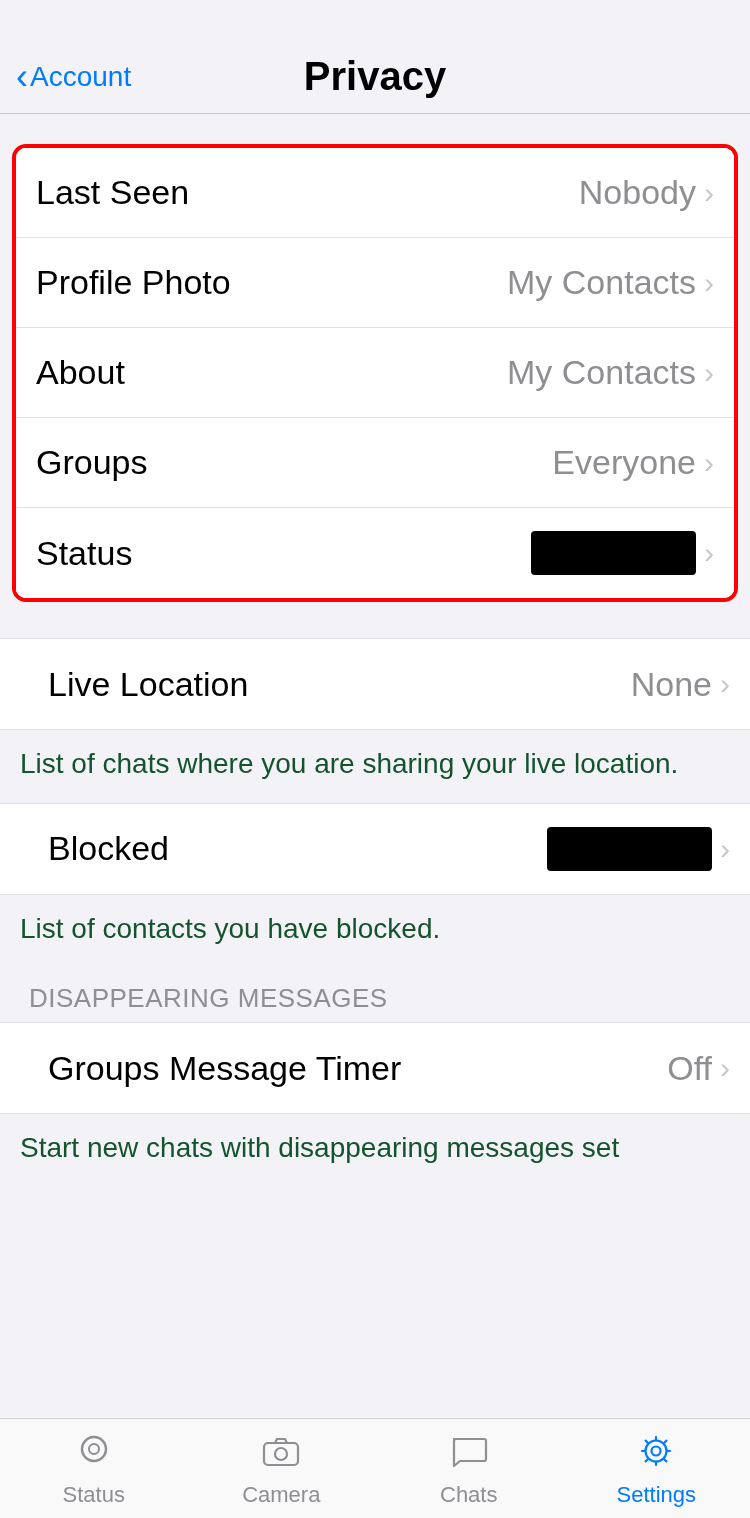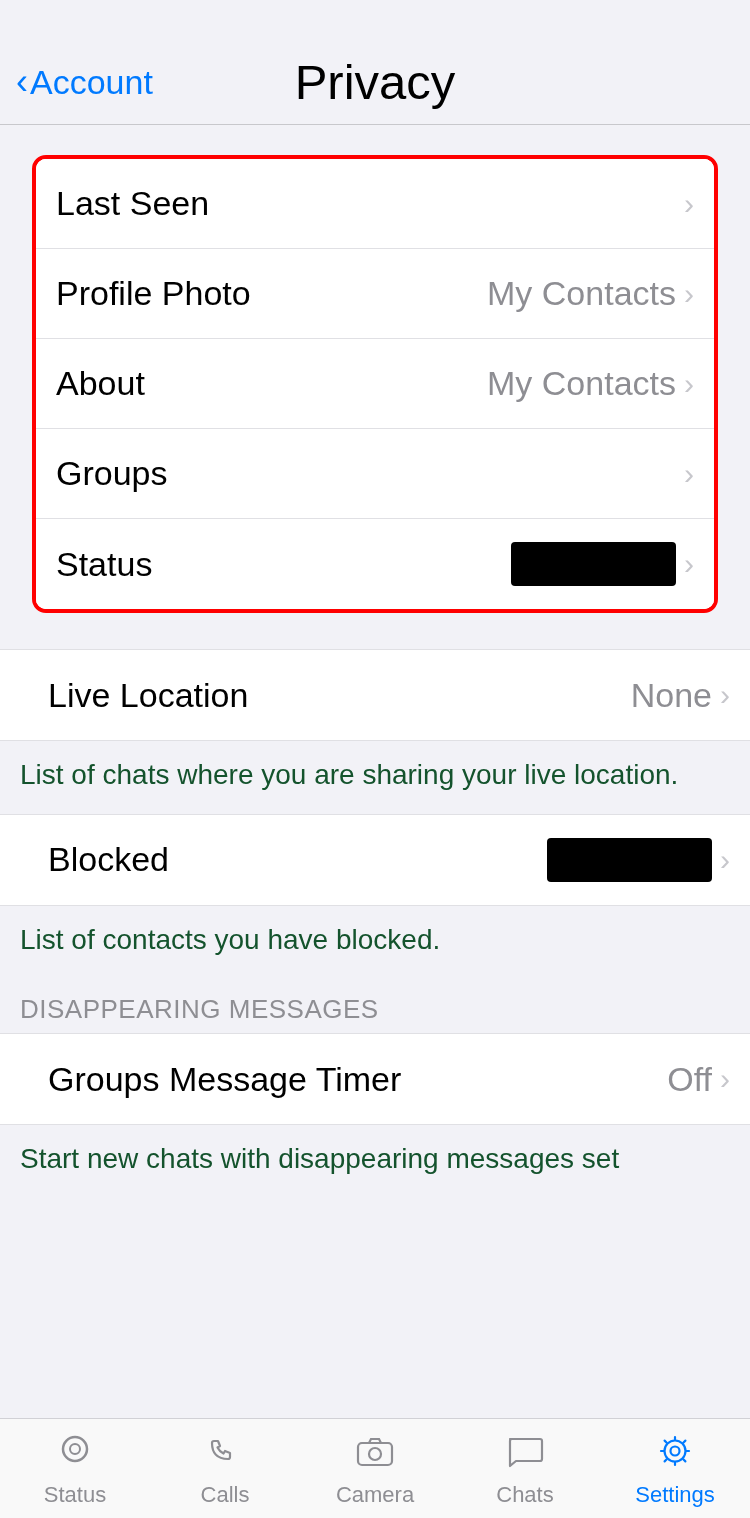--- a/index.html
+++ b/index.html
@@ -32,32 +32,32 @@
       font-weight: 400;
       text-decoration: none;
       cursor: pointer;
     }
     .header-back-chevron {
       font-size: 36px;
       margin-right: 2px;
       line-height: 1;
     }
     .header-back-label {
-      font-size: 34px;
+      font-size: 28px;
     }
     .header-title {
-      font-size: 49px;
-      font-weight: 400;
+      font-size: 40px;
+      font-weight: 700;
       color: #000;
       text-align: center;
     }
 
     
     .red-section {
-      margin: 30px 32px 0;
+      margin: 30px 12px 0;
       border: 4px solid red;
       border-radius: 14px;
       background: #fff;
       overflow: hidden;
     }
 
     
     .settings-group {
       background: #fff;
     }
@@ -122,20 +122,21 @@
     }
 
     
     .section-header {
       padding: 16px 20px 8px;
       font-size: 26px;
       color: #8e8e93;
       text-transform: uppercase;
       letter-spacing: 0.5px;
       background: #f2f2f7;
+      margin-left: 9px;
     }
 
     
     .tab-bar {
       position: fixed;
       bottom: 0;
       left: 0;
       width: 750px;
       height: 100px;
       background: rgba(249, 249, 249, 0.94);
@@ -190,20 +191,21 @@
     </div>
     <div class="header-title">Privacy</div>
   </div>
 
   <div class="red-section">
     <div class="settings-group">
 
       <div class="settings-item">
         <span class="settings-item-label">Last Seen</span>
         <div class="settings-item-right">
+          <span class="settings-item-value">Nobody</span>
           <span class="chevron">›</span>
         </div>
       </div>
 
       <div class="settings-item">
         <span class="settings-item-label">Profile Photo</span>
         <div class="settings-item-right">
           <span class="settings-item-value">My Contacts</span>
           <span class="chevron">›</span>
         </div>
@@ -213,20 +215,21 @@
         <span class="settings-item-label">About</span>
         <div class="settings-item-right">
           <span class="settings-item-value">My Contacts</span>
           <span class="chevron">›</span>
         </div>
       </div>
 
       <div class="settings-item">
         <span class="settings-item-label">Groups</span>
         <div class="settings-item-right">
+          <span class="settings-item-value">Everyone</span>
           <span class="chevron">›</span>
         </div>
       </div>
 
       <div class="settings-item">
         <span class="settings-item-label">Status</span>
         <div class="settings-item-right">
           <div class="black-block"></div>
           <span class="chevron">›</span>
         </div>
@@ -278,28 +281,20 @@
   <div class="tab-item">
     <div class="tab-icon">
       <svg viewBox="0 0 46 40" fill="none" xmlns="http://www.w3.org/2000/svg">
         <circle cx="23" cy="18" r="12" stroke="#8e8e93" stroke-width="2.5" fill="none"></circle>
         <circle cx="23" cy="18" r="5" stroke="#8e8e93" stroke-width="2" fill="none"></circle>
       </svg>
     </div>
     <span class="tab-label">Status</span>
   </div>
 
-  <div class="tab-item">
-    <div class="tab-icon">
-      <svg viewBox="0 0 46 40" fill="none" xmlns="http://www.w3.org/2000/svg">
-        <path d="M10 12c0-1.1.9-2 2-2h4l2 5-2.5 1.5c1.3 2.6 3.4 4.7 6 6L23 20l5 2v4c0 1.1-.9 2-2 2C14.6 28 10 21.4 10 12z" stroke="#8e8e93" stroke-width="2.2" fill="none" stroke-linejoin="round"></path>
-      </svg>
-    </div>
-    <span class="tab-label">Calls</span>
-  </div>
 
   <div class="tab-item">
     <div class="tab-icon">
       <svg viewBox="0 0 46 40" fill="none" xmlns="http://www.w3.org/2000/svg">
         <rect x="6" y="12" width="34" height="22" rx="4" stroke="#8e8e93" stroke-width="2.2" fill="none"></rect>
         <circle cx="23" cy="23" r="6" stroke="#8e8e93" stroke-width="2.2" fill="none"></circle>
         <path d="M17 12l2-4h8l2 4" stroke="#8e8e93" stroke-width="2.2" fill="none"></path>
       </svg>
     </div>
     <span class="tab-label">Camera</span>

